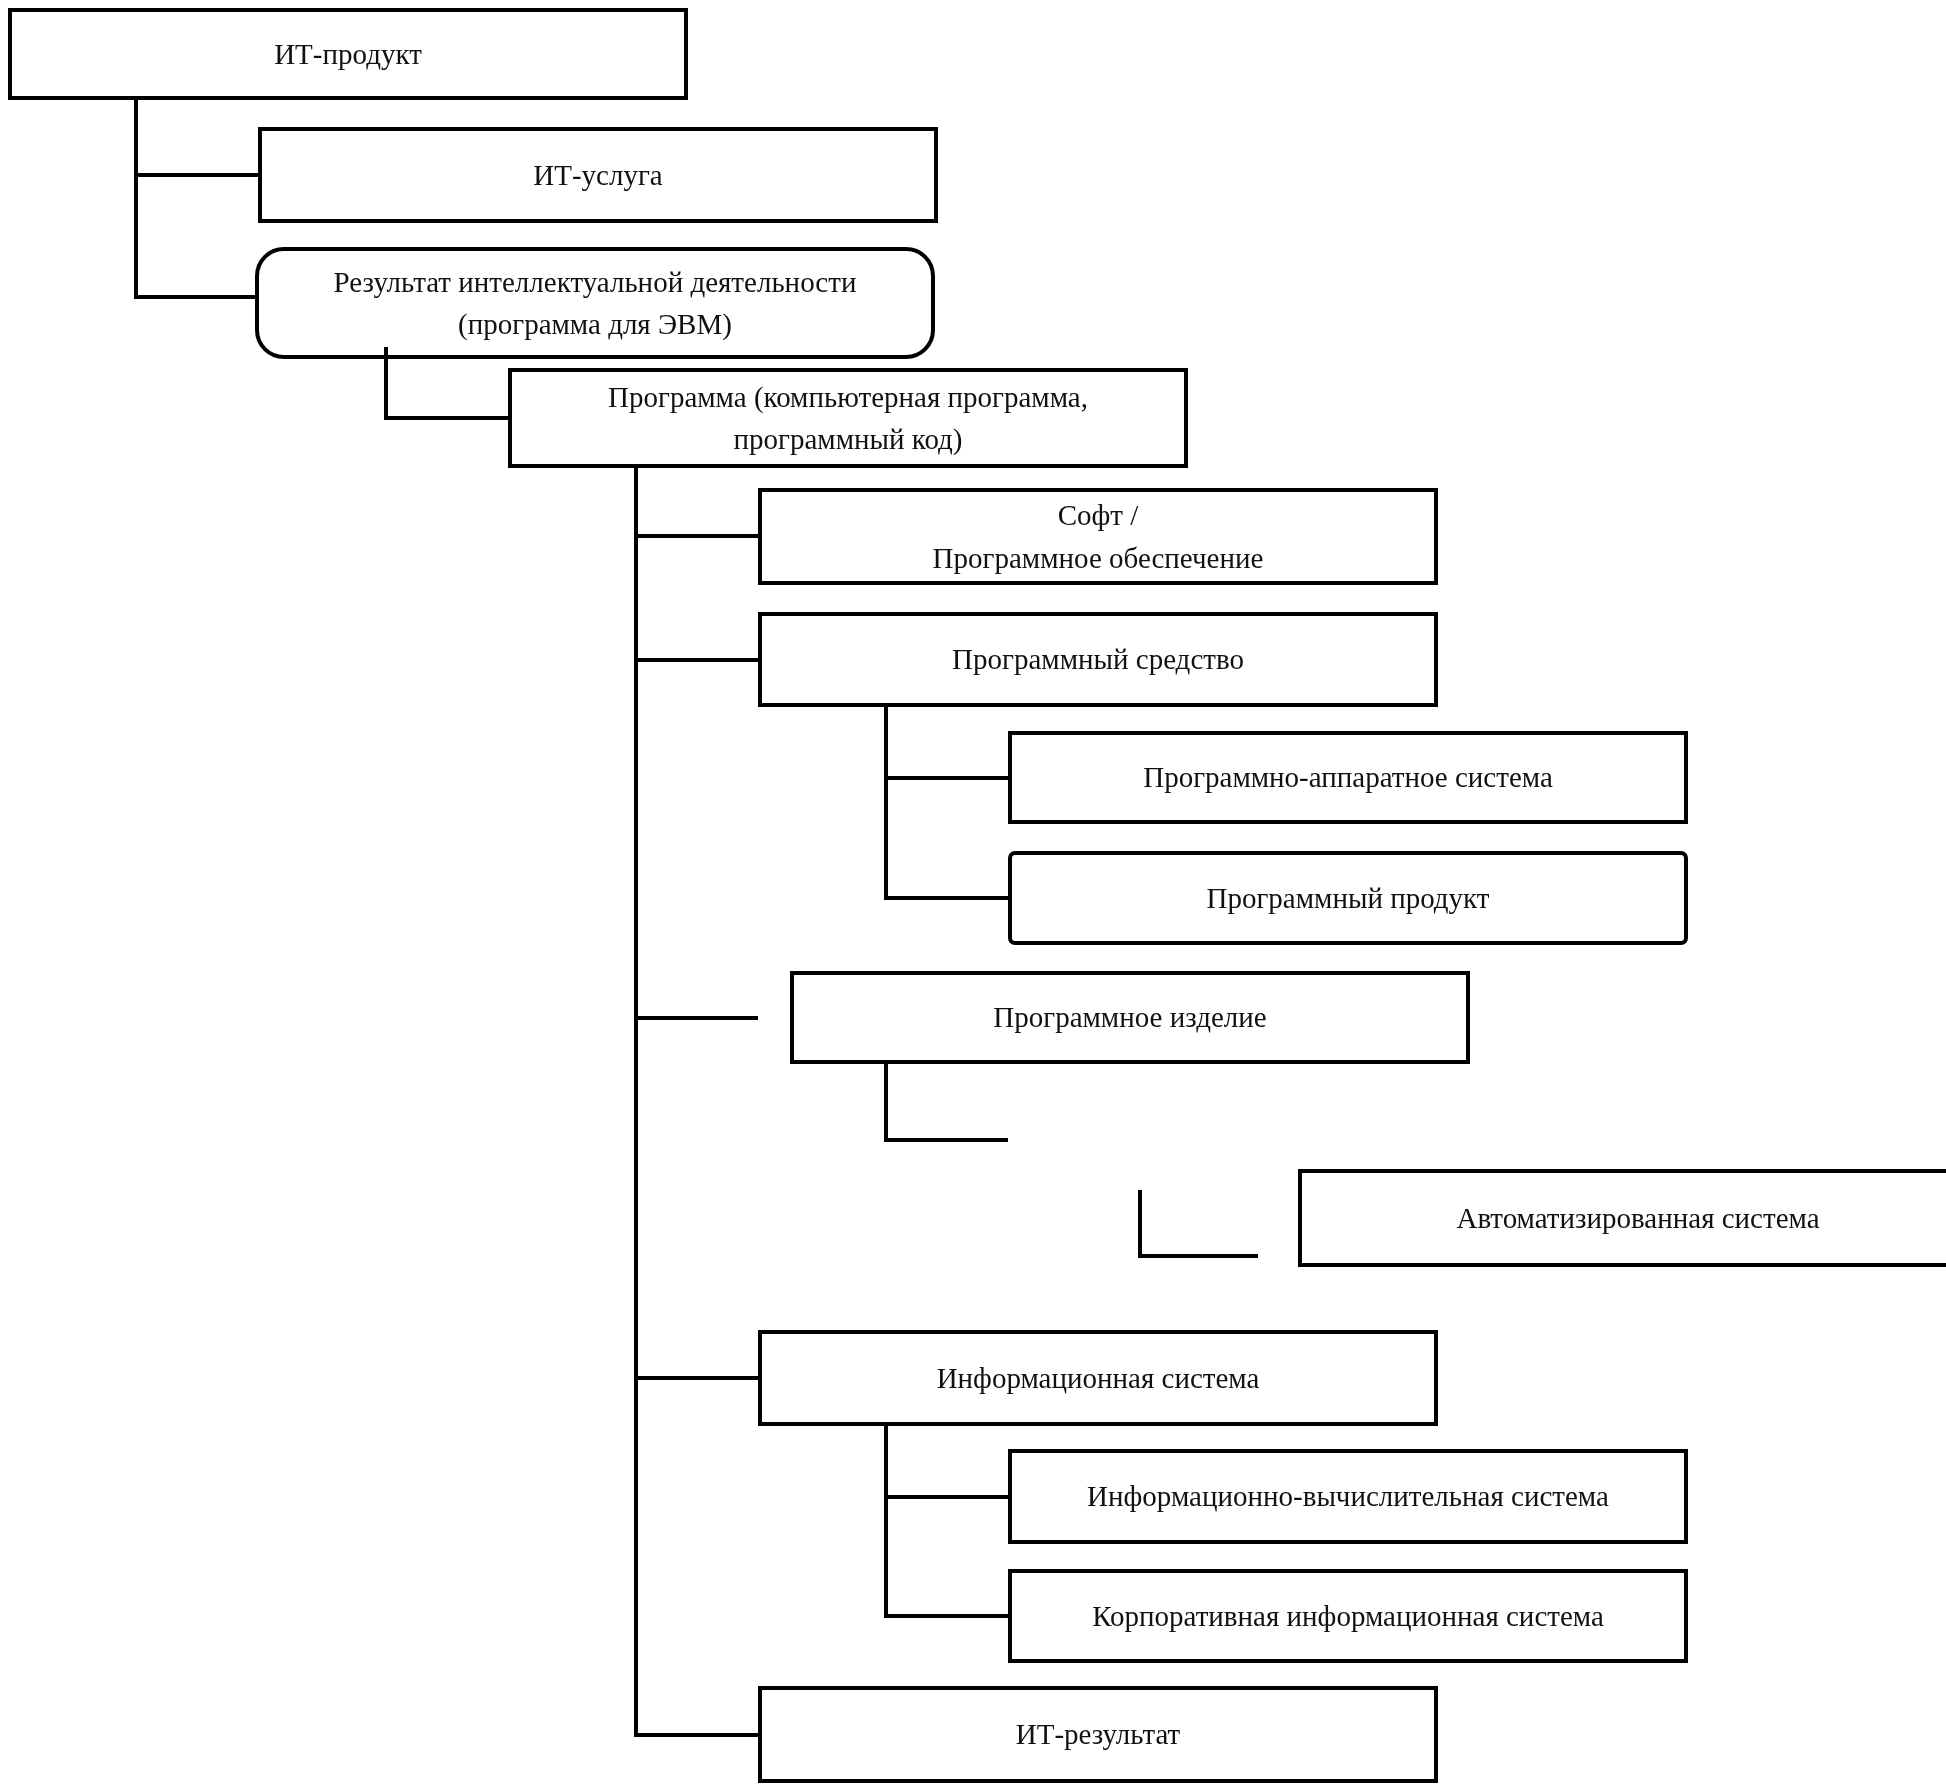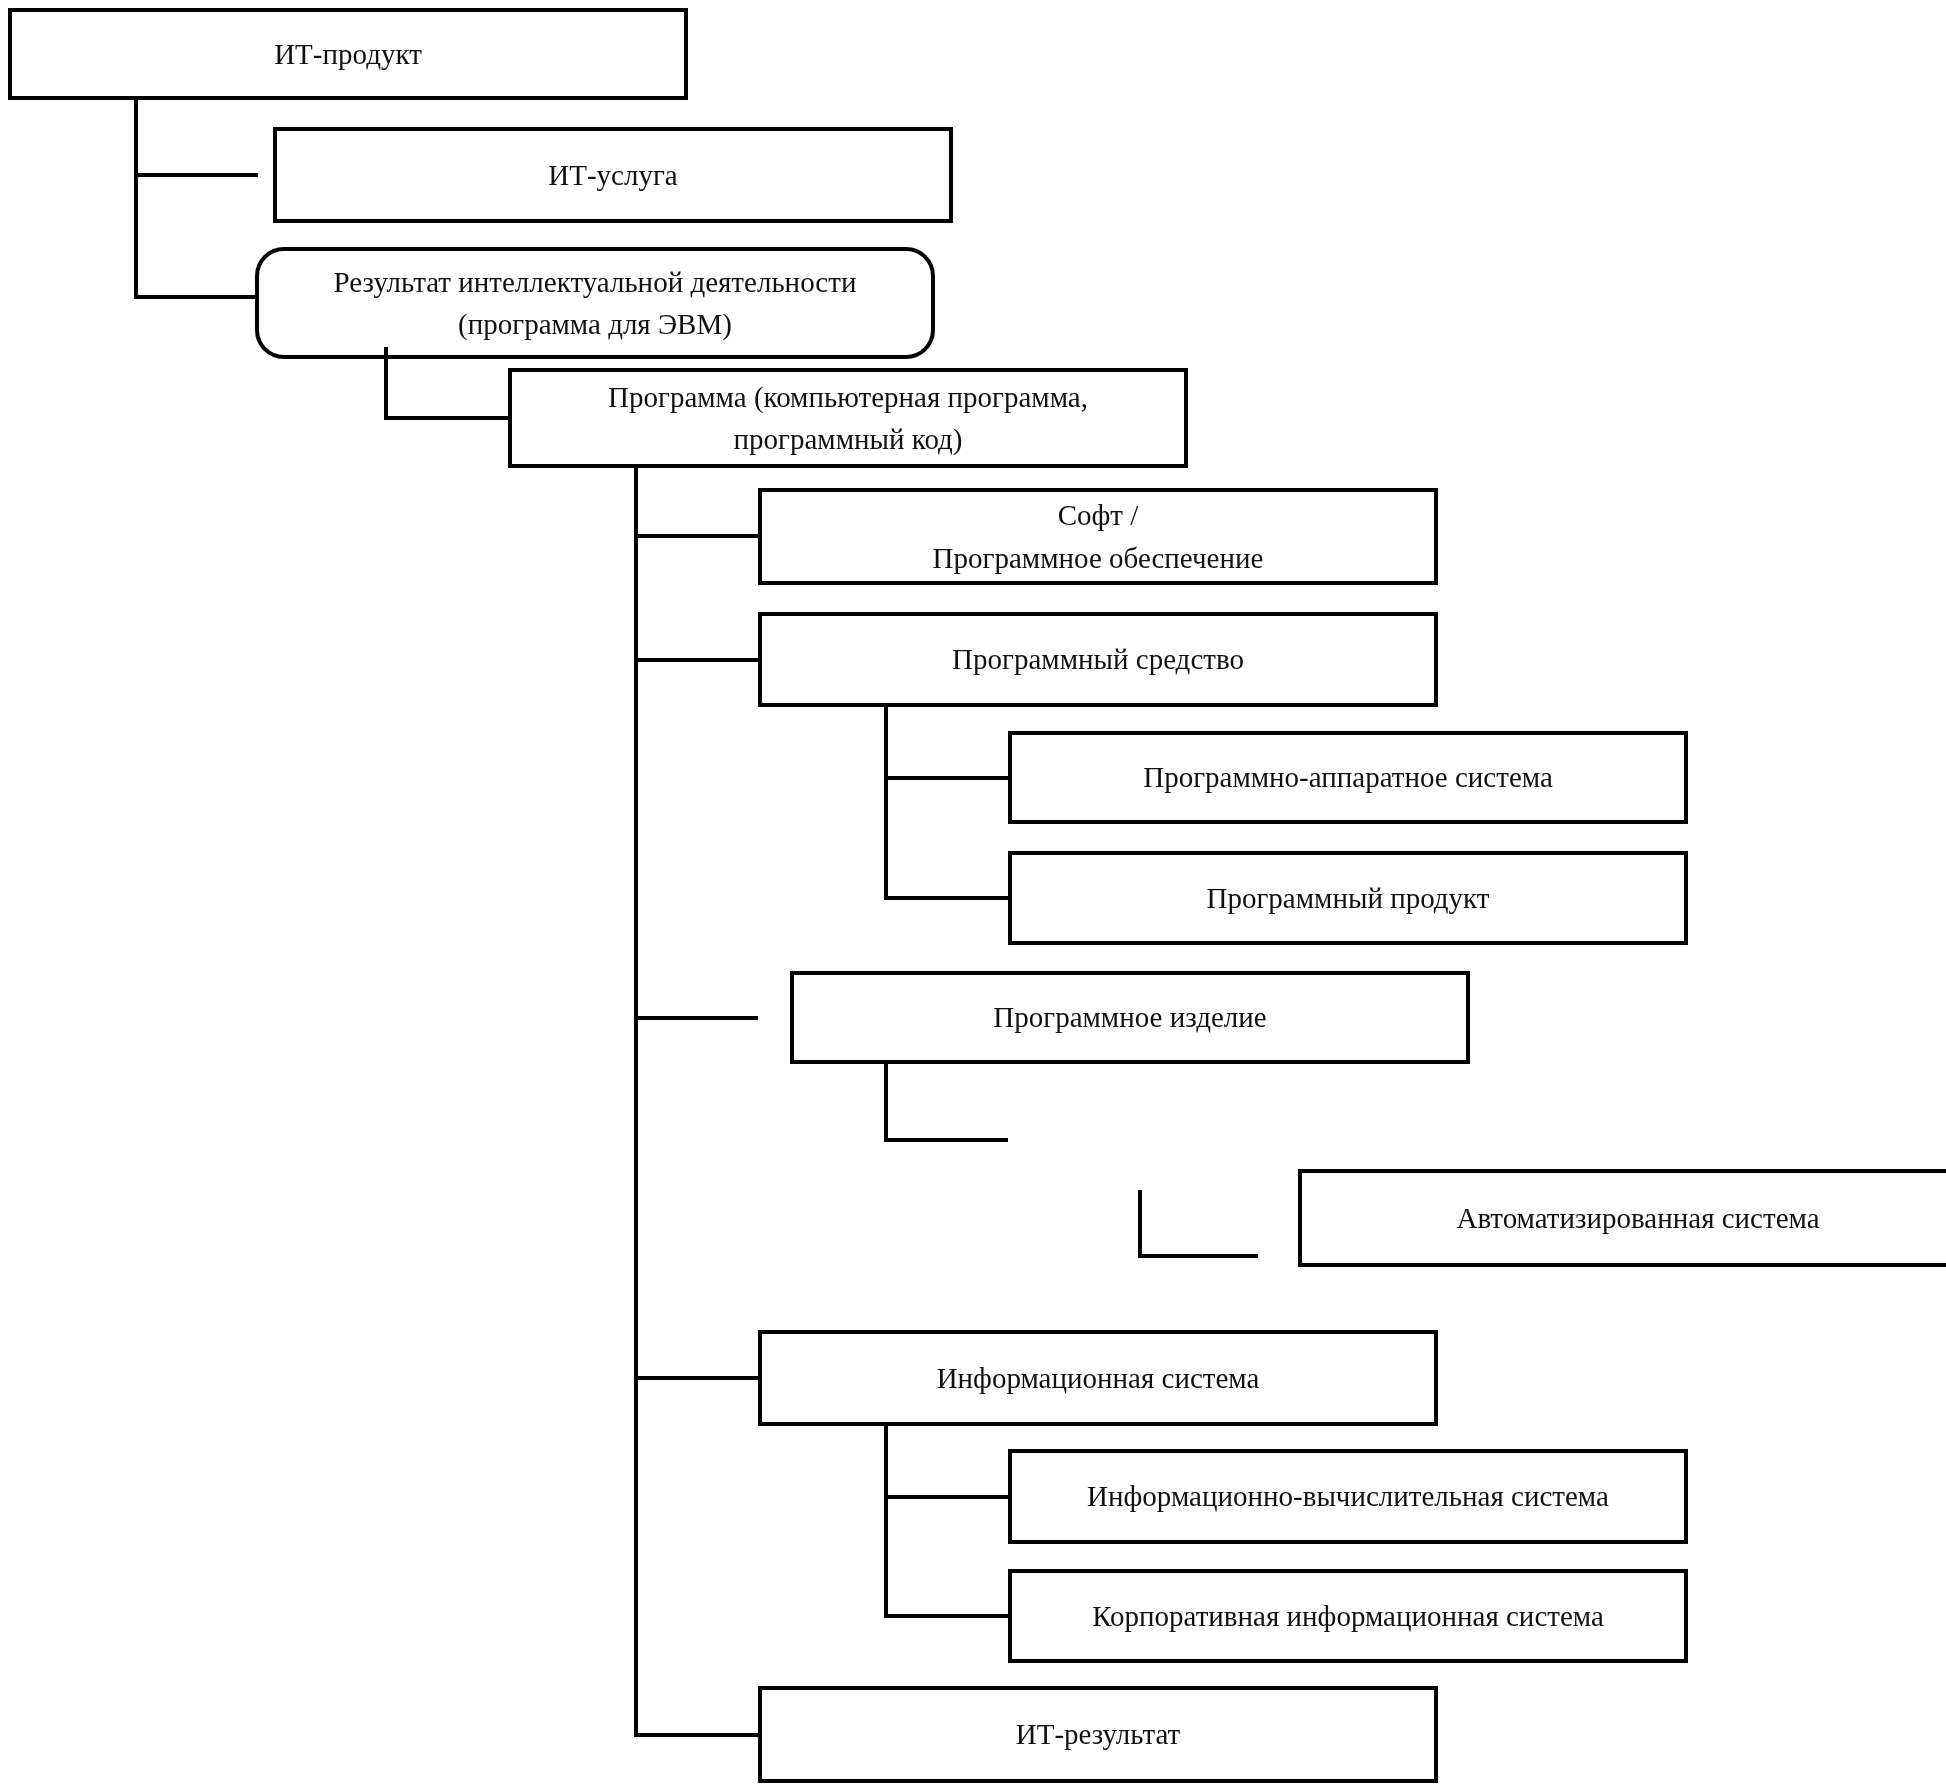--- a/index.html
+++ b/index.html
@@ -36,30 +36,30 @@
   }
   .vline { width: 4px; }
   .hline { height: 4px; }
 </style>
 </head>
 <body>
 
 <div id="canvas">
 
   <div class="box" style="left:8px;    top:8px;    height:92px;">ИТ-продукт</div>
-  <div class="box" style="left:258px;  top:127px;  height:96px;margin-left:15px;">ИТ-услуга</div>
+  <div class="box" style="left:258px;  top:127px;  height:96px;">ИТ-услуга</div>
   <div class="box" style="left:255px;  top:247px;  height:112px;border-radius:29px;">Результат интеллектуальной деятельности
 (программа для ЭВМ)</div>
   <div class="box" style="left:508px;  top:368px;  height:100px;">Программа (компьютерная программа,
 программный код)</div>
   <div class="box" style="left:758px;  top:488px;  height:97px;">Софт /
 Программное обеспечение</div>
   <div class="box" style="left:758px;  top:612px;  height:95px;">Программный средство</div>
   <div class="box" style="left:1008px; top:731px;  height:93px;">Программно-аппаратное система</div>
-  <div class="box" style="left:1008px; top:851px;  height:94px;">Программный продукт</div>
+  <div class="box" style="left:1008px; top:851px;  height:94px;border-radius:7px;">Программный продукт</div>
   <div class="box" style="left:758px;  top:971px;  height:93px;margin-left:32px;">Программное изделие</div>
   <div class="box" style="left:1258px; top:1169px; height:98px;margin-left:40px;">Автоматизированная система</div>
   <div class="box" style="left:758px;  top:1330px; height:96px;">Информационная система</div>
   <div class="box" style="left:1008px; top:1449px; height:95px;">Информационно-вычислительная система</div>
   <div class="box" style="left:1008px; top:1569px; height:94px;">Корпоративная информационная система</div>
   <div class="box" style="left:758px;  top:1686px; height:97px;">ИТ-результат</div>
 
   <div class="vline" style="left:134px;  top:100px;  height:199px;"></div>
   <div class="hline" style="left:134px;  top:173px;  width:124px;"></div>
   <div class="hline" style="left:134px;  top:295px;  width:124px;"></div>

